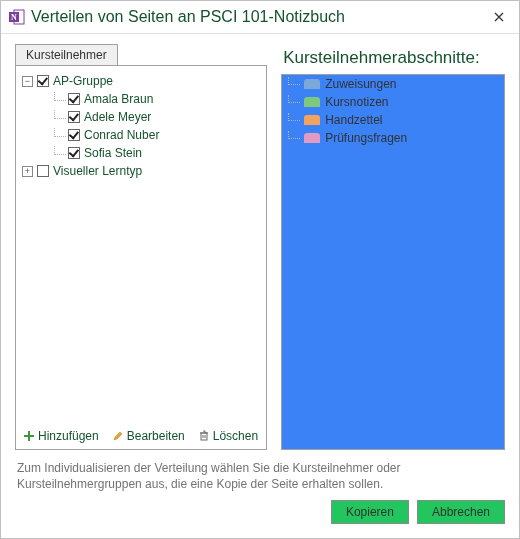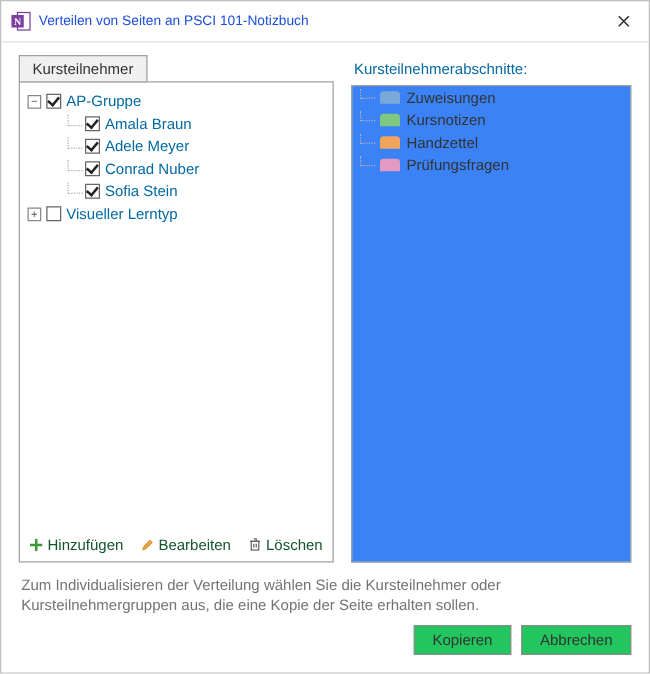--- a/index.html
+++ b/index.html
@@ -24,21 +24,21 @@
   .titlebar {
     display: flex;
     align-items: center;
     padding: 6px 6px 6px 8px;
     border-bottom: 1px solid #e0e0e0;
   }
   .titlebar .app-icon {
     width: 16px; height: 16px; margin-right: 6px;
     display: inline-flex; align-items: center; justify-content: center;
   }
-  .titlebar .title { flex: 1; font-size: 11px; color: #1d4ed8; }
+  .titlebar .title { flex: 1; font-size: 16px; color: #14532d; }
   .titlebar .close-btn {
     width: 28px; height: 20px;
     display: flex; align-items: center; justify-content: center;
     cursor: pointer;
   }
   .body {
     flex: 1;
     display: flex;
     flex-direction: column;
     padding: 10px 14px 12px 14px;
@@ -109,39 +109,39 @@
     display: inline-flex; align-items: center; justify-content: center;
     cursor: pointer;
   }
   .checkbox.checked::after {
     content: "";
     width: 4px; height: 7px;
     border: solid #222;
     border-width: 0 2px 2px 0;
     transform: rotate(40deg) translate(-1px,-1px);
   }
-  .tree-label { font-size: 12px; color: #0369a1; cursor: default; }
+  .tree-label { font-size: 12px; color: #14532d; cursor: default; }
   .panel-toolbar {
     border-top: 1px solid transparent;
     padding: 6px 8px;
     display: flex;
     gap: 14px;
   }
   .tb-btn {
     display: inline-flex;
     align-items: center;
     gap: 4px;
     font-size: 12px;
     cursor: pointer;
     color: #14532d;
   }
   .right-header {
-    font-size: 12px;
+    font-size: 17px;
     padding: 4px 2px 6px 2px;
-    color: #0369a1;
+    color: #14532d;
   }
   .sections {
     border: 1px solid #a0a0a0;
     background: #3b82f6;
     flex: 1;
     padding: 0 4px;
     text-align: right;
   }
   .sec-row {
     display: flex;

